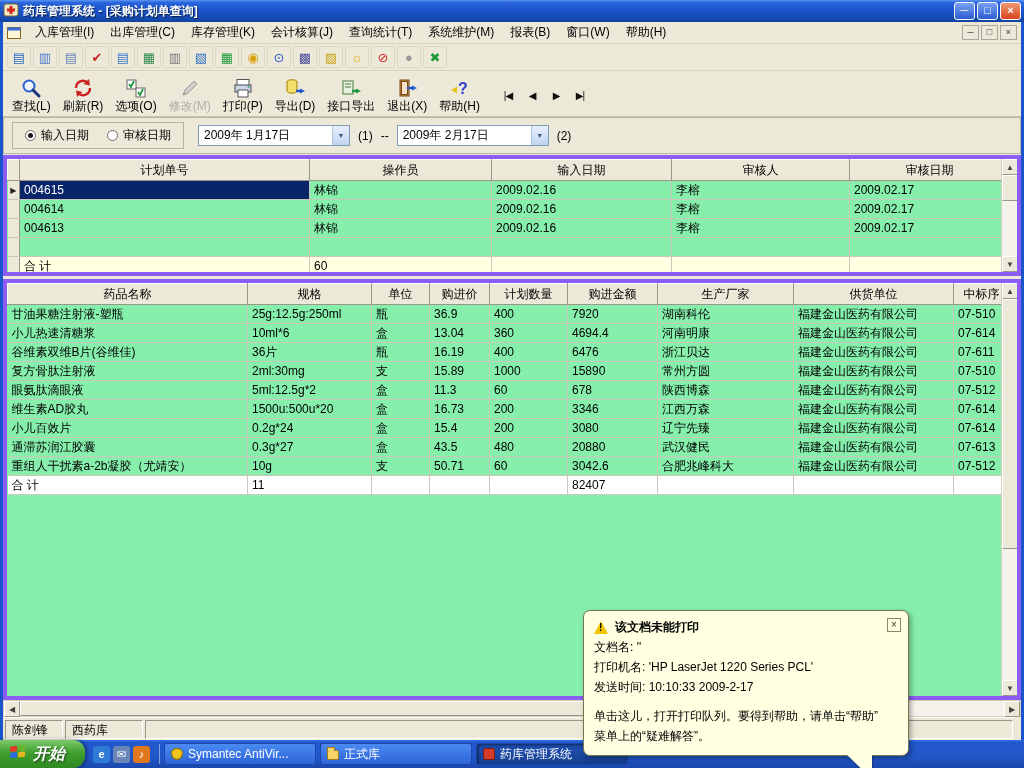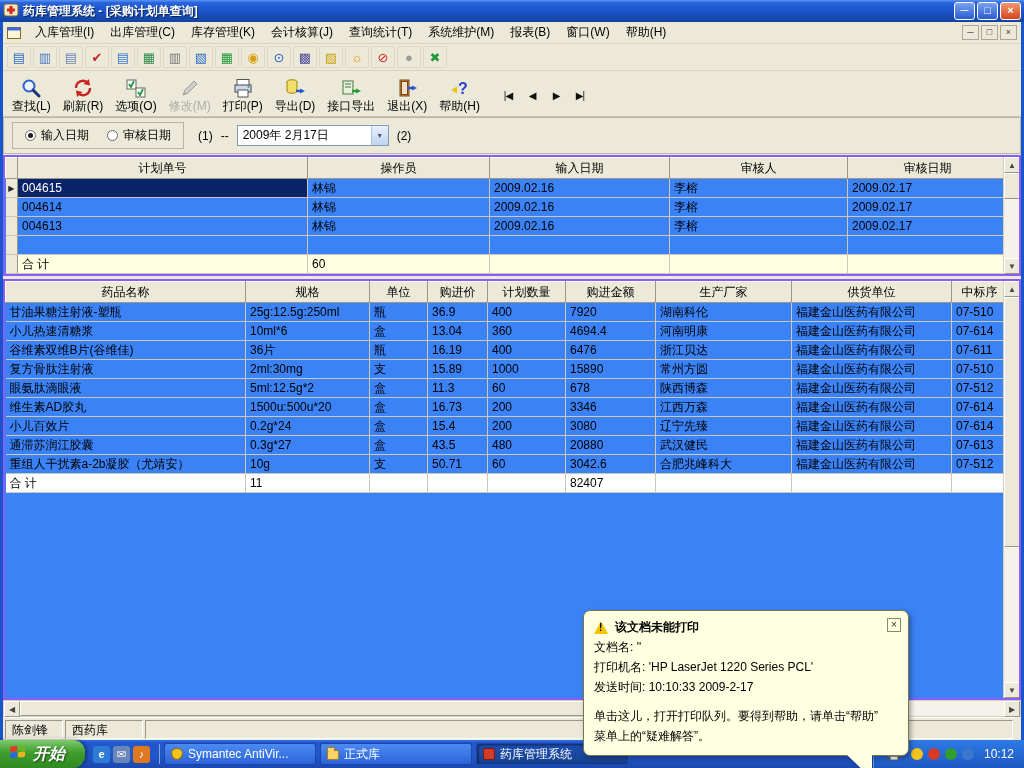--- a/index.html
+++ b/index.html
@@ -59,21 +59,21 @@
 .radio{display:flex;align-items:center;gap:5px;}
 .rdot{width:11px;height:11px;border-radius:50%;background:#fff;border:1px solid #6a6a6a;position:relative;flex:none;}
 .rdot.sel::after{content:"";position:absolute;inset:2px;border-radius:50%;background:#1c1c1c;}
 .combo{width:152px;height:21px;border:1px solid #7f9db9;background:#fff;display:flex;align-items:center;
  padding-left:5px;}
 .ddbtn{margin-left:auto;width:17px;height:19px;border-left:1px solid #b0c4de;
  background:linear-gradient(#e9f0fc,#bfd4f0);display:flex;align-items:center;justify-content:center;color:#44557a;}
 .ddbtn::before{content:"▼";font-size:7px;}
 
 
-.gridbox{background:#3b82f6;border:2px solid #8b5cf6;overflow:hidden;}
+.gridbox{background:#86efac;border:4px solid #8b5cf6;overflow:hidden;}
 .gridbox.upper{top:155px;left:3px;width:1018px;height:121px;}
 .gridbox.lower{top:279px;left:3px;width:1018px;height:421px;}
 table.grid{border-collapse:collapse;table-layout:fixed;width:1000px;font-size:12px;}
 .grid tr{height:19px;}
 .grid th{background:#ece9d8;border:1px solid;border-color:#fff #9a968a #9a968a #fff;font-weight:normal;
  text-align:center;overflow:hidden;white-space:nowrap;height:21px;}
 .grid td{border-right:1px solid #cbc7bb;border-bottom:1px solid #cbc7bb;padding:0 4px;
  white-space:nowrap;overflow:hidden;}
 .grid td.ind,.grid th.ind{background:#ece9d8;border-right:1px solid #9a968a;padding:0;text-align:center;
  font-size:8px;color:#222;}
@@ -319,20 +319,24 @@
   <div class="radiogroup">
     <span class="radio">
       <span class="rdot sel"></span>
       <span>输入日期</span>
     </span>
     <span class="radio">
       <span class="rdot"></span>
       <span>审核日期</span>
     </span>
   </div>
+  <div class="combo">
+    <span>2009年 1月17日</span>
+    <span class="ddbtn"></span>
+  </div>
   <span>(1)</span>
   <span>--</span>
   <div class="combo">
     <span>2009年 2月17日</span>
     <span class="ddbtn"></span>
   </div>
   <span>(2)</span>
 </div>
 
 <div class="gridbox upper abs">
@@ -604,29 +608,13 @@
       </div>
       <div class="taskbtn">
         <span class="tbicon folder"></span>
         <span>正式库</span>
       </div>
       <div class="taskbtn active">
         <span class="tbicon app"></span>
         <span>药库管理系统</span>
       </div>
     </div>
-  <div class="tray">
-    <span class="trayicons" id="trayicons" style="display:flex;align-items:center;gap:5px;">
-        <span class="trayp">
-          <svg width="16" height="14" viewBox="0 0 16 14">
-            <rect x="3" y="1" width="10" height="4" fill="#fff" stroke="#556"></rect>
-            <rect x="1" y="5" width="14" height="5" fill="#cfd4dc" stroke="#445"></rect>
-            <rect x="4" y="9" width="8" height="4" fill="#fff" stroke="#556"></rect>
-          </svg>
-        </span>
-        <span class="trayicon" style="background: rgb(242, 194, 30);"></span>
-        <span class="trayicon" style="background: rgb(212, 59, 42);"></span>
-        <span class="trayicon" style="background: rgb(47, 158, 47);"></span>
-        <span class="trayicon" style="background: rgb(58, 120, 208);"></span>
-      </span>
-    <span class="clock">10:12</span>
-  </div>
 </div>
 
 </body></html>

